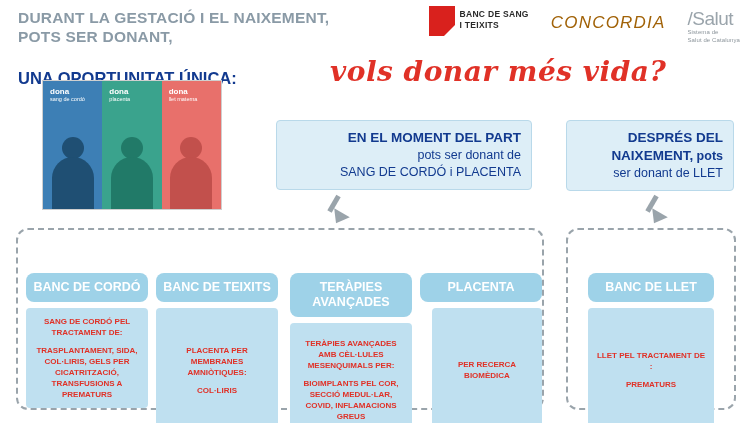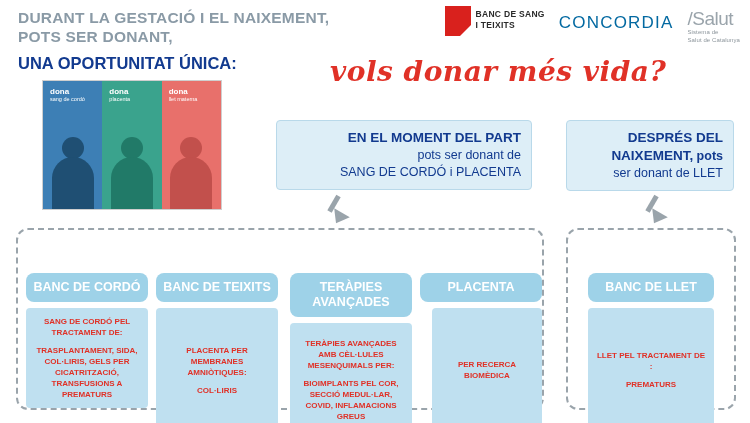--- a/index.html
+++ b/index.html
@@ -14,34 +14,34 @@
   
   .headline {
     position: absolute; left: 18px; top: 8px; width: 380px;
   }
   .headline .l1, .headline .l2 {
     color: #8a9aa6; font-weight: bold; font-size: 15.5px;
     letter-spacing: .2px; line-height: 19px;
   }
   .headline .l3 {
     color: #123a8f; font-weight: bold; font-size: 16.5px;
-    line-height: 24px; margin-top: 5px;
-  }
-
-  
-  .logos { position: absolute; right: 10px; top: 6px; display: flex; align-items: flex-start; gap: 14px; }
+    line-height: 24px; margin-top: 20px;
+  }
+
+  
+  .logos { position: absolute; right: 10px; top: 6px; display: flex; align-items: flex-start; gap: 22px; }
   .logo-bst { display: flex; align-items: flex-start; gap: 5px; }
   .bst-mark { width: 26px; height: 30px; background: #d9211d; position: relative; }
   .bst-mark:after {
     content: ""; position: absolute; right: -1px; bottom: -1px;
     border-left: 13px solid transparent; border-bottom: 13px solid #ffffff;
   }
   .bst-text { font-size: 8.5px; color: #2a2a2a; line-height: 11px; font-weight: bold; letter-spacing: .3px; padding-top: 3px; }
   .logo-conc {
-    font-size: 17px; color: #0369a1; letter-spacing: 1.2px; padding-top: 7px; font-weight: normal;
+    font-size: 17px; color: #a16207; letter-spacing: 1.2px; padding-top: 7px; font-weight: normal; font-style: italic;
   }
   .logo-salut { padding-top: 3px; }
   .salut-top { font-size: 19px; color: #9aa4ab; letter-spacing: -.5px; line-height: 20px; }
   .salut-sub { font-size: 6px; color: #8d969c; line-height: 7.5px; letter-spacing: .1px; }
 
   
   .tagline {
     position: absolute; left: 330px; top: 55px;
     font-family: "DejaVu Serif", serif; font-style: italic; font-weight: bold;
     font-size: 28px; color: #e03127; letter-spacing: .5px;

